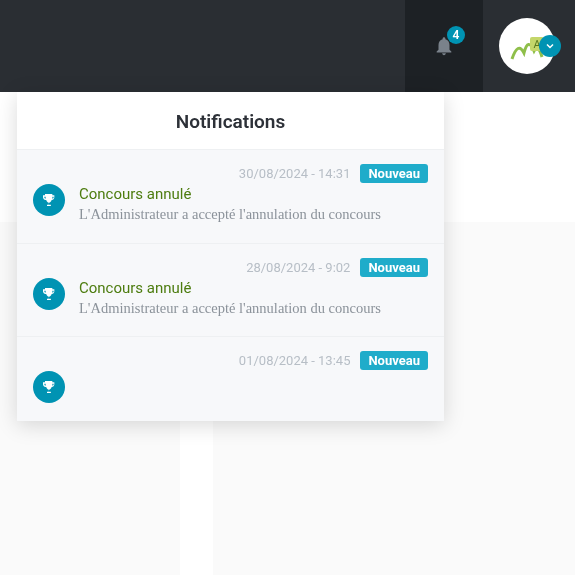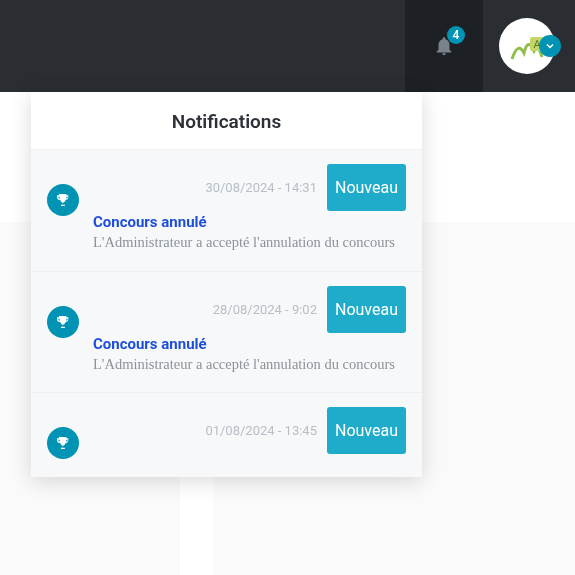--- a/index.html
+++ b/index.html
@@ -98,22 +98,22 @@
       position: absolute;
       top: 130px;
       left: 213px;
       width: 400px;
       height: 500px;
       background: #fafafa;
     }
     .dropdown {
       position: absolute;
       top: 92px;
-      left: 31px;
-      width: 391px;
+      left: 17px;
+      width: 427px;
       background: #fff;
       border-radius: 0;
       box-shadow: 0 4px 20px rgba(0,0,0,0.15);
       overflow: hidden;
     }
     .dropdown-header {
       text-align: center;
       padding: 18px 0 16px;
       font-size: 19px;
       font-weight: 600;
@@ -151,29 +151,29 @@
       gap: 10px;
       margin-bottom: 2px;
     }
     .notif-time {
       color: #b7bec6;
       font-size: 13px;
     }
     .notif-badge {
       background: #1facca;
       color: #fff;
-      font-size: 16px;
-      padding: 14px 8px;
+      font-size: 13px;
+      padding: 2px 8px;
       border-radius: 3px;
+      font-weight: 700;
+    }
+    .notif-title {
+      color: #4d7c0f;
+      font-size: 15px;
       font-weight: 400;
-    }
-    .notif-title {
-      color: #1d4ed8;
-      font-size: 15px;
-      font-weight: 700;
       margin-bottom: 2px;
     }
     .notif-desc {
       color: #8b929a;
       font-size: 14.5px;
       line-height: 1.35;
       font-family: Liberation Serif, serif;
     }
   </style>
 </head>

